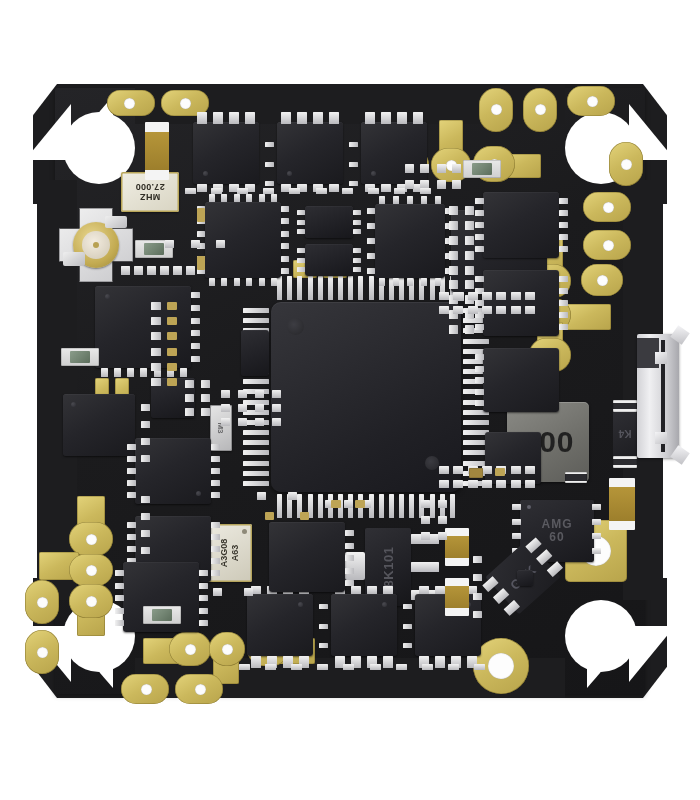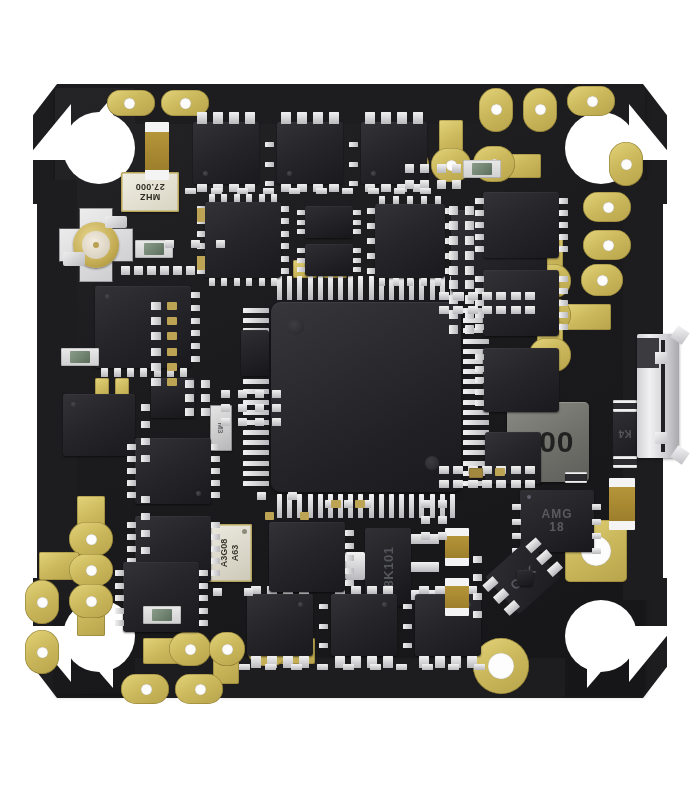--- a/index.html
+++ b/index.html
@@ -323,24 +323,24 @@
     </div>
 
     <div id="a3g" style="left:183px;top:464px;width:44px;height:58px;">
       <div class="mark"></div>
       <div class="txt">
         <span>A3G08</span>
         <span>A63</span>
       </div>
     </div>
 
-    <div id="amg" style="left:495px;top:430px;width:74px;height:62px;">
+    <div id="amg" style="left:495px;top:440px;width:74px;height:62px;">
       <div class="pin1"></div>
       <div class="txt">AMG</div>
-      <div class="txt">18</div>
+      <div class="txt">60</div>
     </div>
     <div class="leads v" style="left:487px;top:444px;height:50px;justify-content:space-between;">
       <div class="lead" style="width:9px;height:6px;"></div>
         <div class="lead" style="width:9px;height:6px;"></div>
       <div class="lead" style="width:9px;height:6px;"></div>
         <div class="lead" style="width:9px;height:6px;"></div>
     </div>
     <div class="leads v" style="left:567px;top:444px;height:50px;justify-content:space-between;">
       <div class="lead" style="width:9px;height:6px;"></div>
         <div class="lead" style="width:9px;height:6px;"></div>

